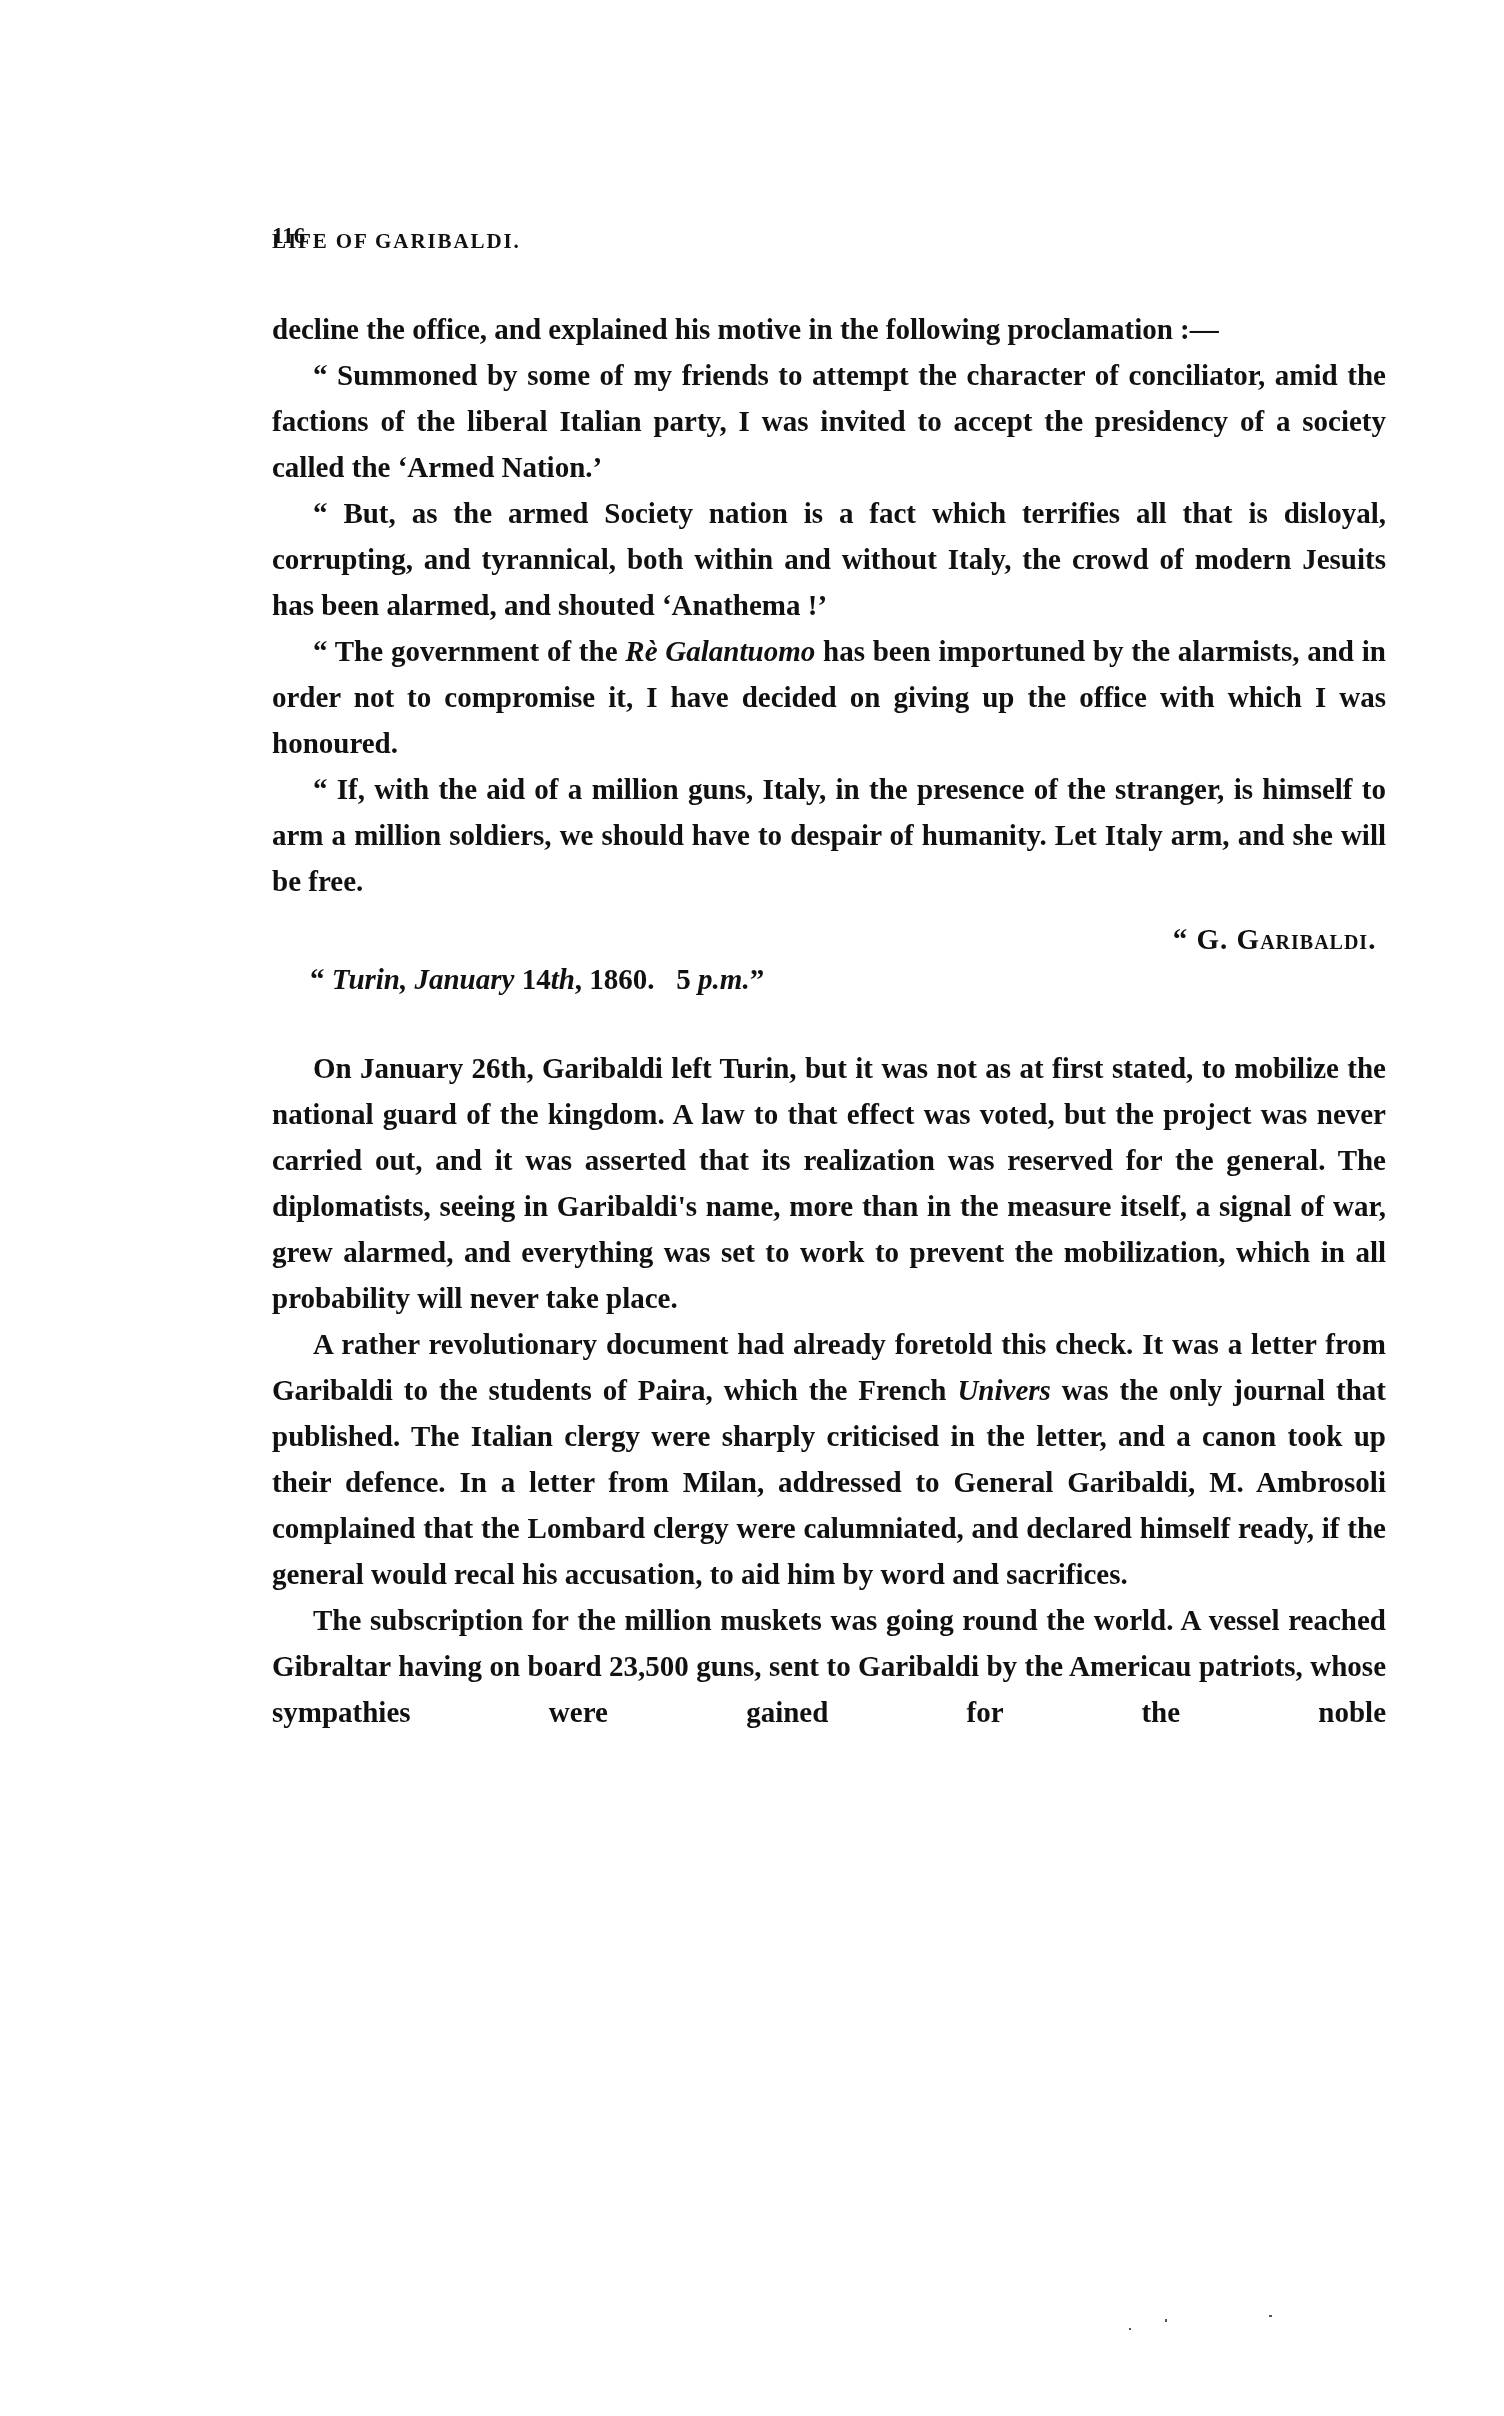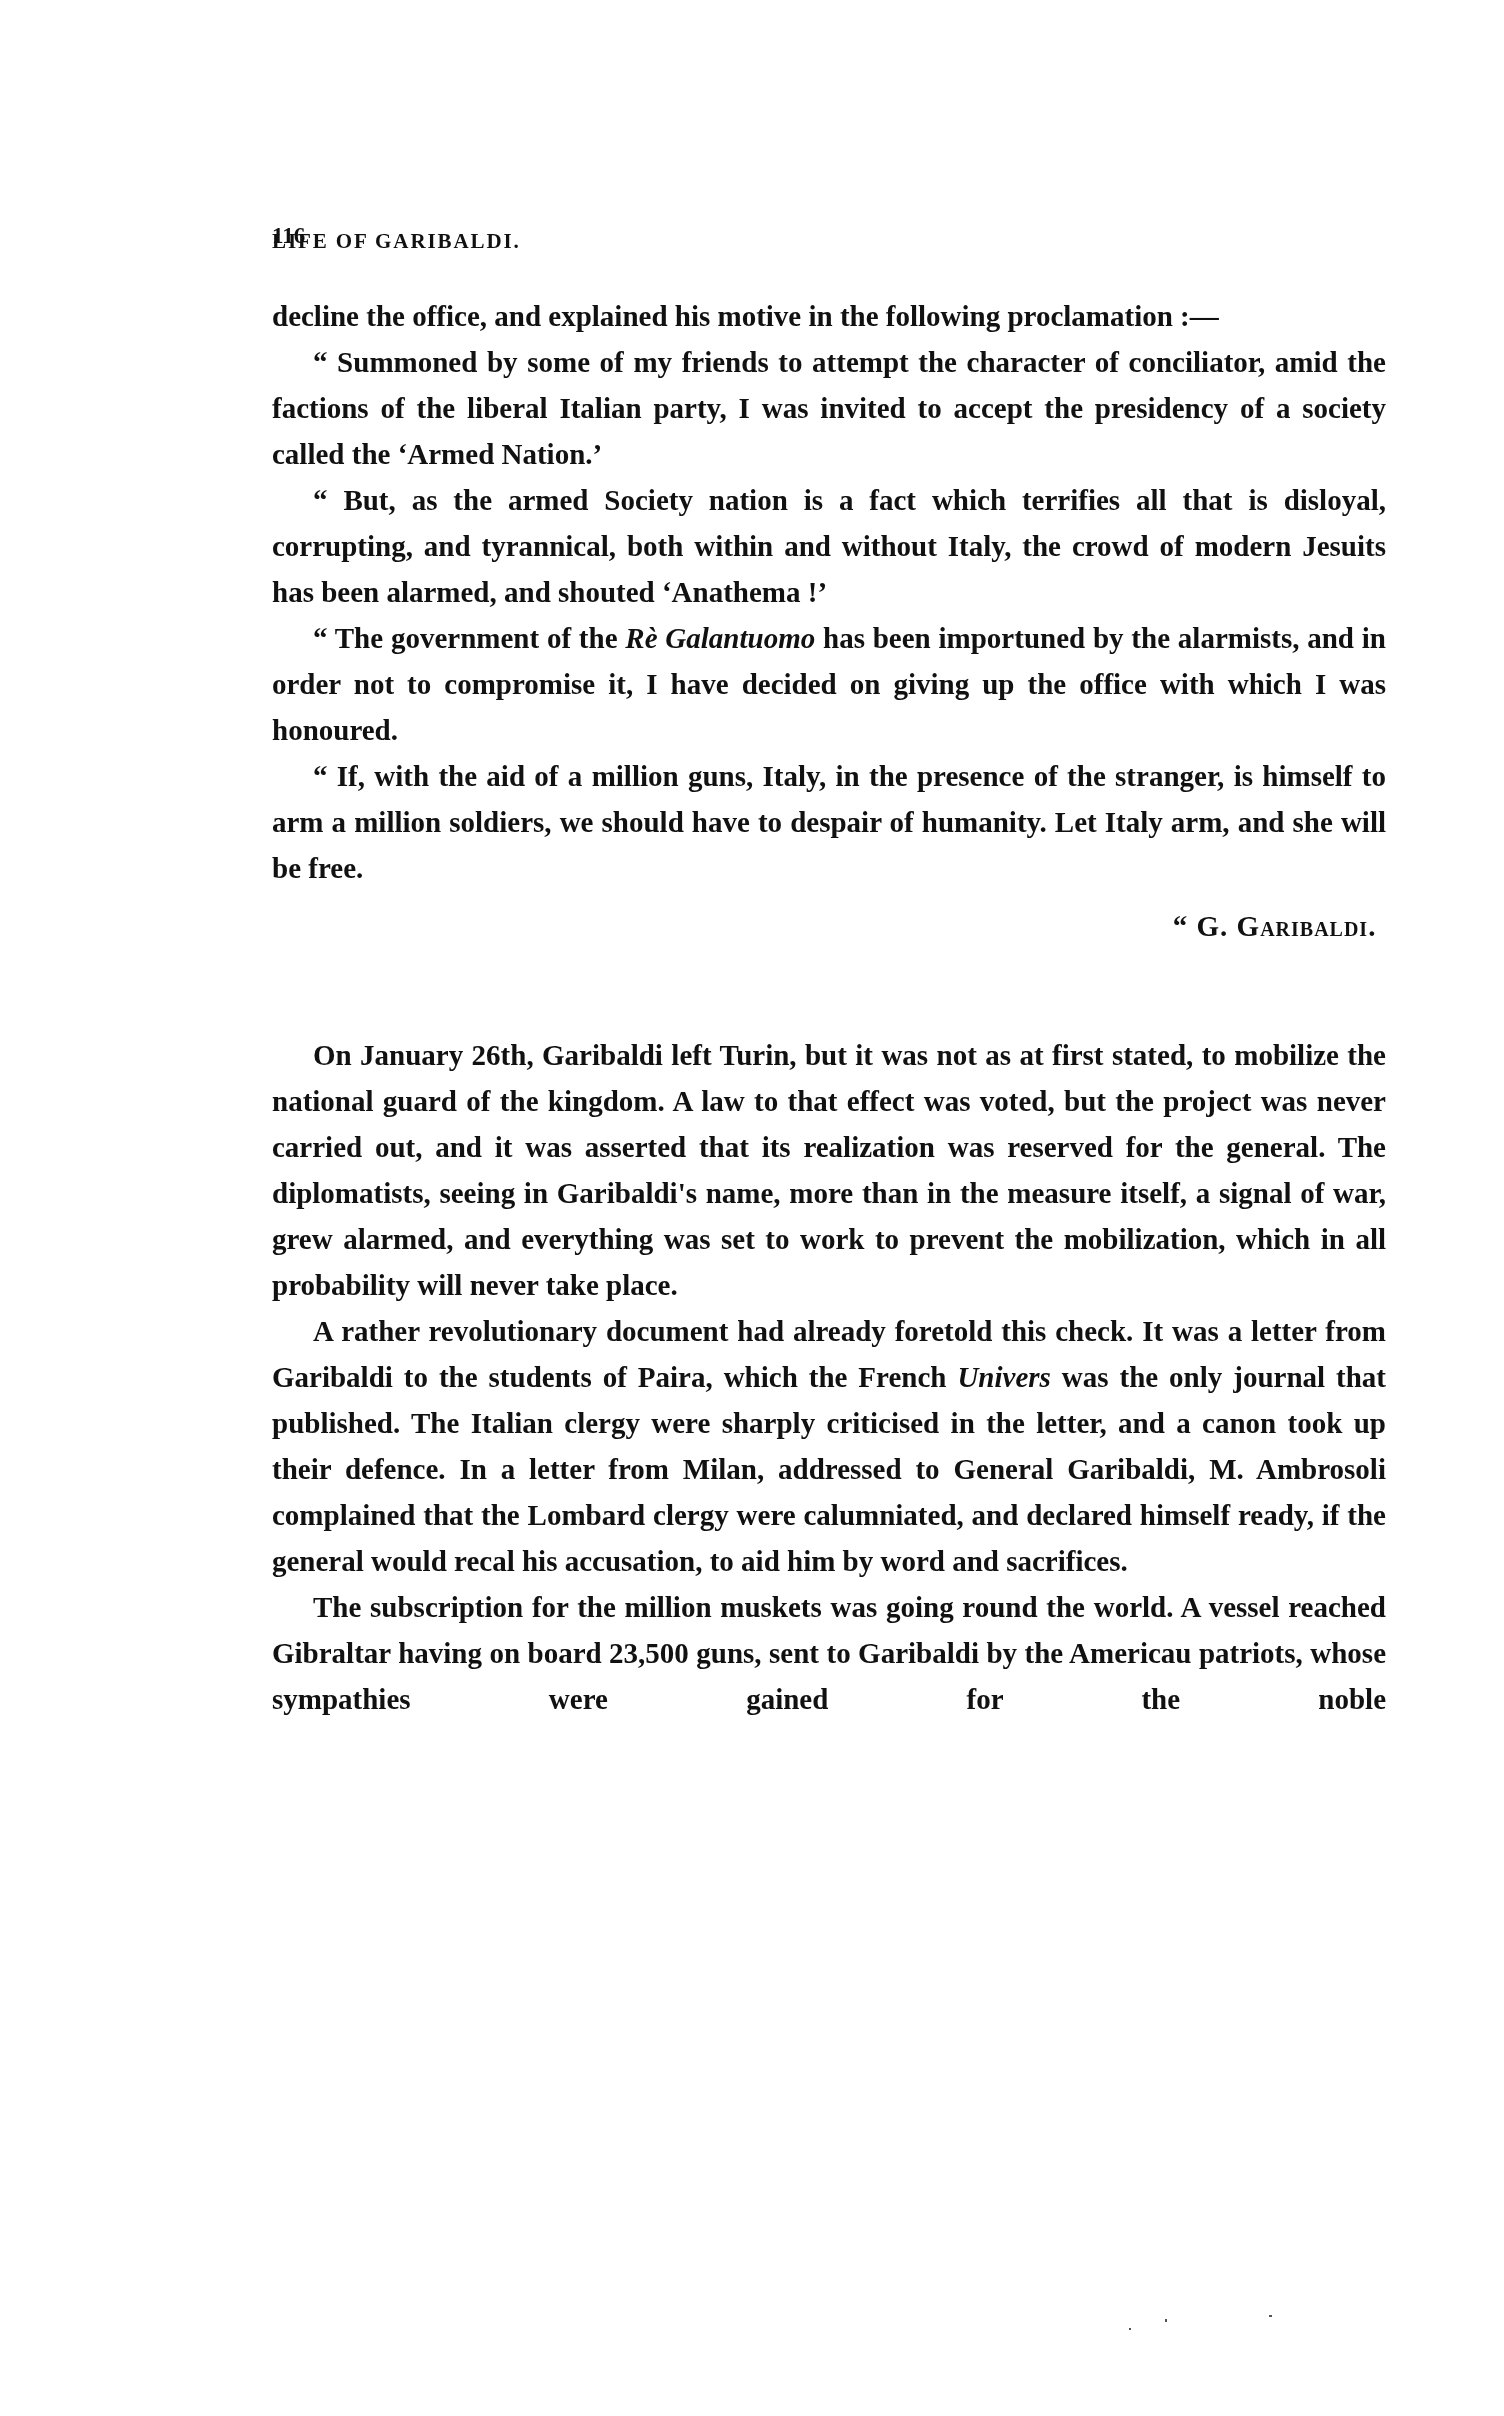--- a/index.html
+++ b/index.html
@@ -42,21 +42,21 @@
       top: 5.8px;
       text-align: left;
       font-size: 21px;
       font-weight: bold;
       letter-spacing: 1.9px;
       text-transform: uppercase;
       padding-left: 0;
     }
     .body {
       position: absolute;
-      top: 293px;
+      top: 306px;
       left: 0;
       width: 1114px;
       font-size: 29px;
       line-height: 46px;
       font-weight: bold;
       text-align: justify;
     }
     .body p {
       margin: 0;
       text-indent: 0;
@@ -109,20 +109,21 @@
     <p>decline the office, and explained his motive in the following proclamation :—</p>
 
 
     <p class="indent">“ Summoned by some of my friends to attempt the character of conciliator, amid the factions of the liberal Italian party, I was invited to accept the presidency of a society called the ‘Armed Nation.’</p>
     <p class="indent">“ But, as the armed Society nation is a fact which terrifies all that is disloyal, corrupting, and tyrannical, both within and without Italy, the crowd of modern Jesuits has been alarmed, and shouted ‘Anathema !’</p>
     <p class="indent"><span>“ The government of the </span><i>Rè Galantuomo</i><span> has been importuned by the alarmists, and in order not to compromise it, I have decided on giving up the office with which I was honoured.</span></p>
     <p class="indent">“ If, with the aid of a million guns, Italy, in the presence of the stranger, is himself to arm a million soldiers, we should have to despair of humanity. Let Italy arm, and she will be free.</p>
 
     <div class="sign-block">
       <span class="signature">“ G. Garibaldi.</span>
+      <span class="dateline"><span>“ </span><i>Turin, January</i><span> 14</span><i>th</i><span style="white-space:pre">, 1860.   5 </span><i>p.m.</i><span>”</span></span>
     </div>
 
     <div class="gap"></div>
 
     <p class="indent">On January 26th, Garibaldi left Turin, but it was not as at first stated, to mobilize the national guard of the kingdom. A law to that effect was voted, but the project was never carried out, and it was asserted that its realization was reserved for the general. The diplomatists, seeing in Garibaldi's name, more than in the measure itself, a signal of war, grew alarmed, and everything was set to work to prevent the mobilization, which in all probability will never take place.</p>
     <p class="indent"><span>A rather revolutionary document had already foretold this check. It was a letter from Garibaldi to the students of Paira, which the French </span><i>Univers</i><span> was the only journal that published. The Italian clergy were sharply criticised in the letter, and a canon took up their defence. In a letter from Milan, addressed to General Garibaldi, M. Ambrosoli complained that the Lombard clergy were calumniated, and declared himself ready, if the general would recal his accusation, to aid him by word and sacrifices.</span></p>
     <p class="indent" style="text-align-last: justify;">The subscription for the million muskets was going round the world. A vessel reached Gibraltar having on board 23,500 guns, sent to Garibaldi by the Americau patriots, whose sympathies were gained for the noble</p>
   </div>
 </div>
 

